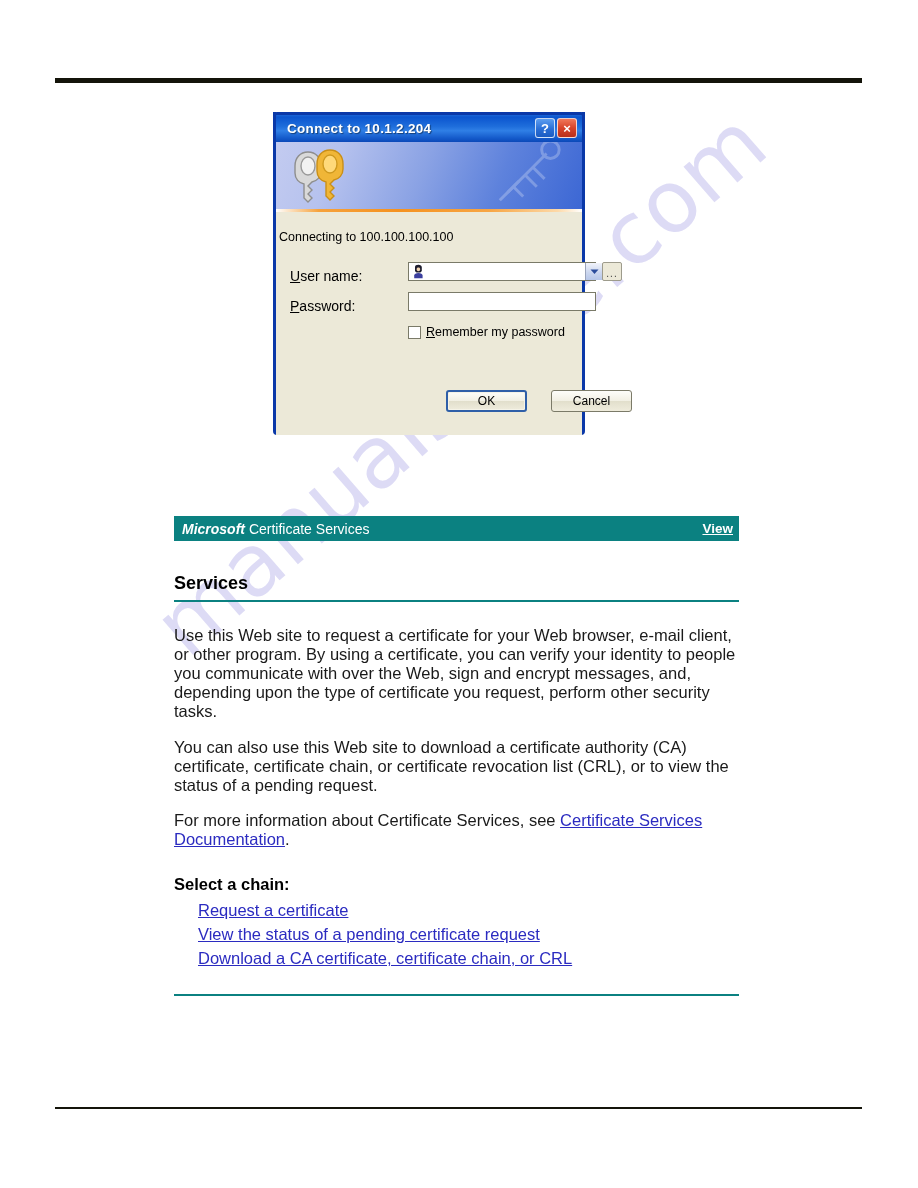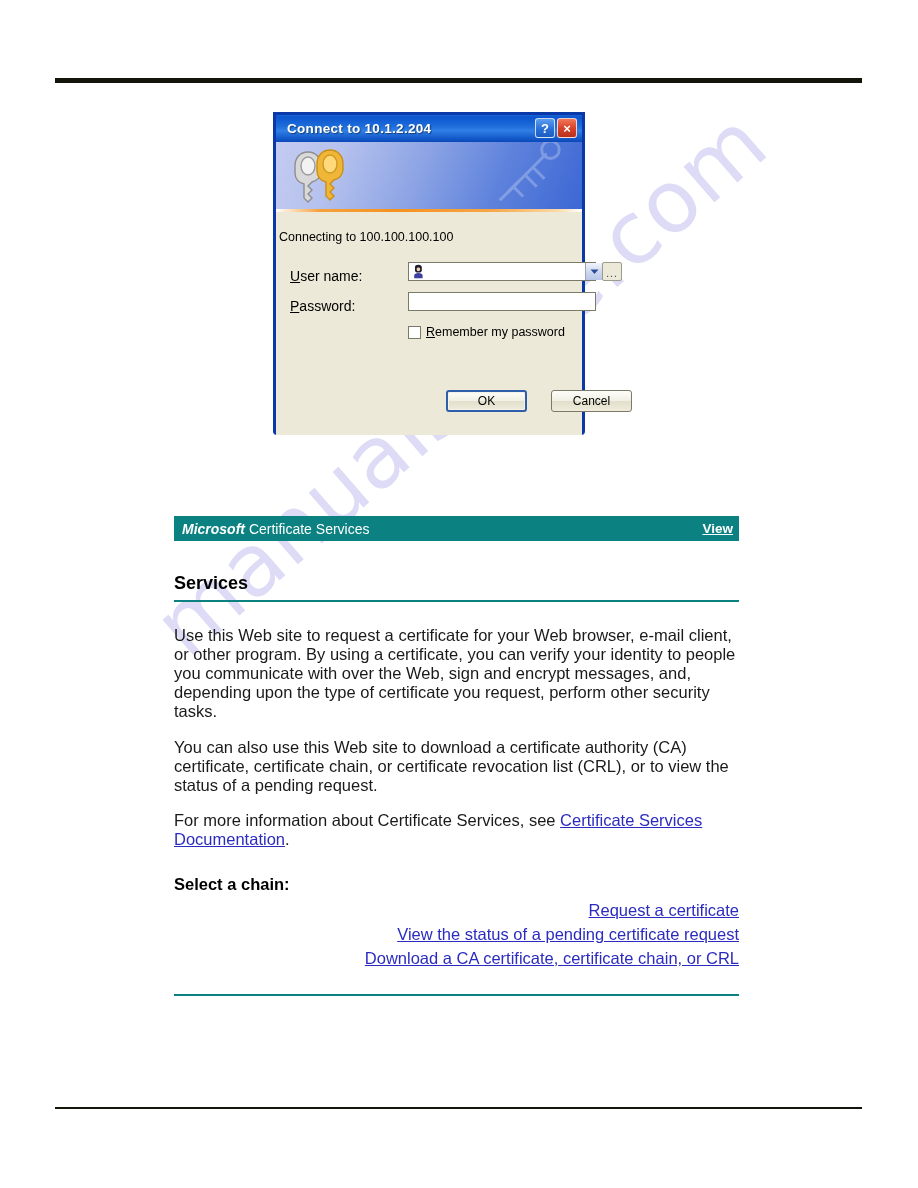--- a/index.html
+++ b/index.html
@@ -360,21 +360,20 @@
   .select-task-title {
     margin-top: 26px;
     font-size: 16.5px;
     font-weight: bold;
     color: #000000;
     font-family: "Liberation Sans", sans-serif;
   }
   .task-list {
     margin-top: 4px;
     padding-left: 24px;
-    text-align: right;
   }
   .task-item {
     display: block;
     color: #2b2bc0;
     text-decoration: underline;
     font-size: 16.5px;
     line-height: 24px;
     font-family: "Liberation Sans", sans-serif;
   }
   .rule-teal.bottom { margin-top: 24px; }

